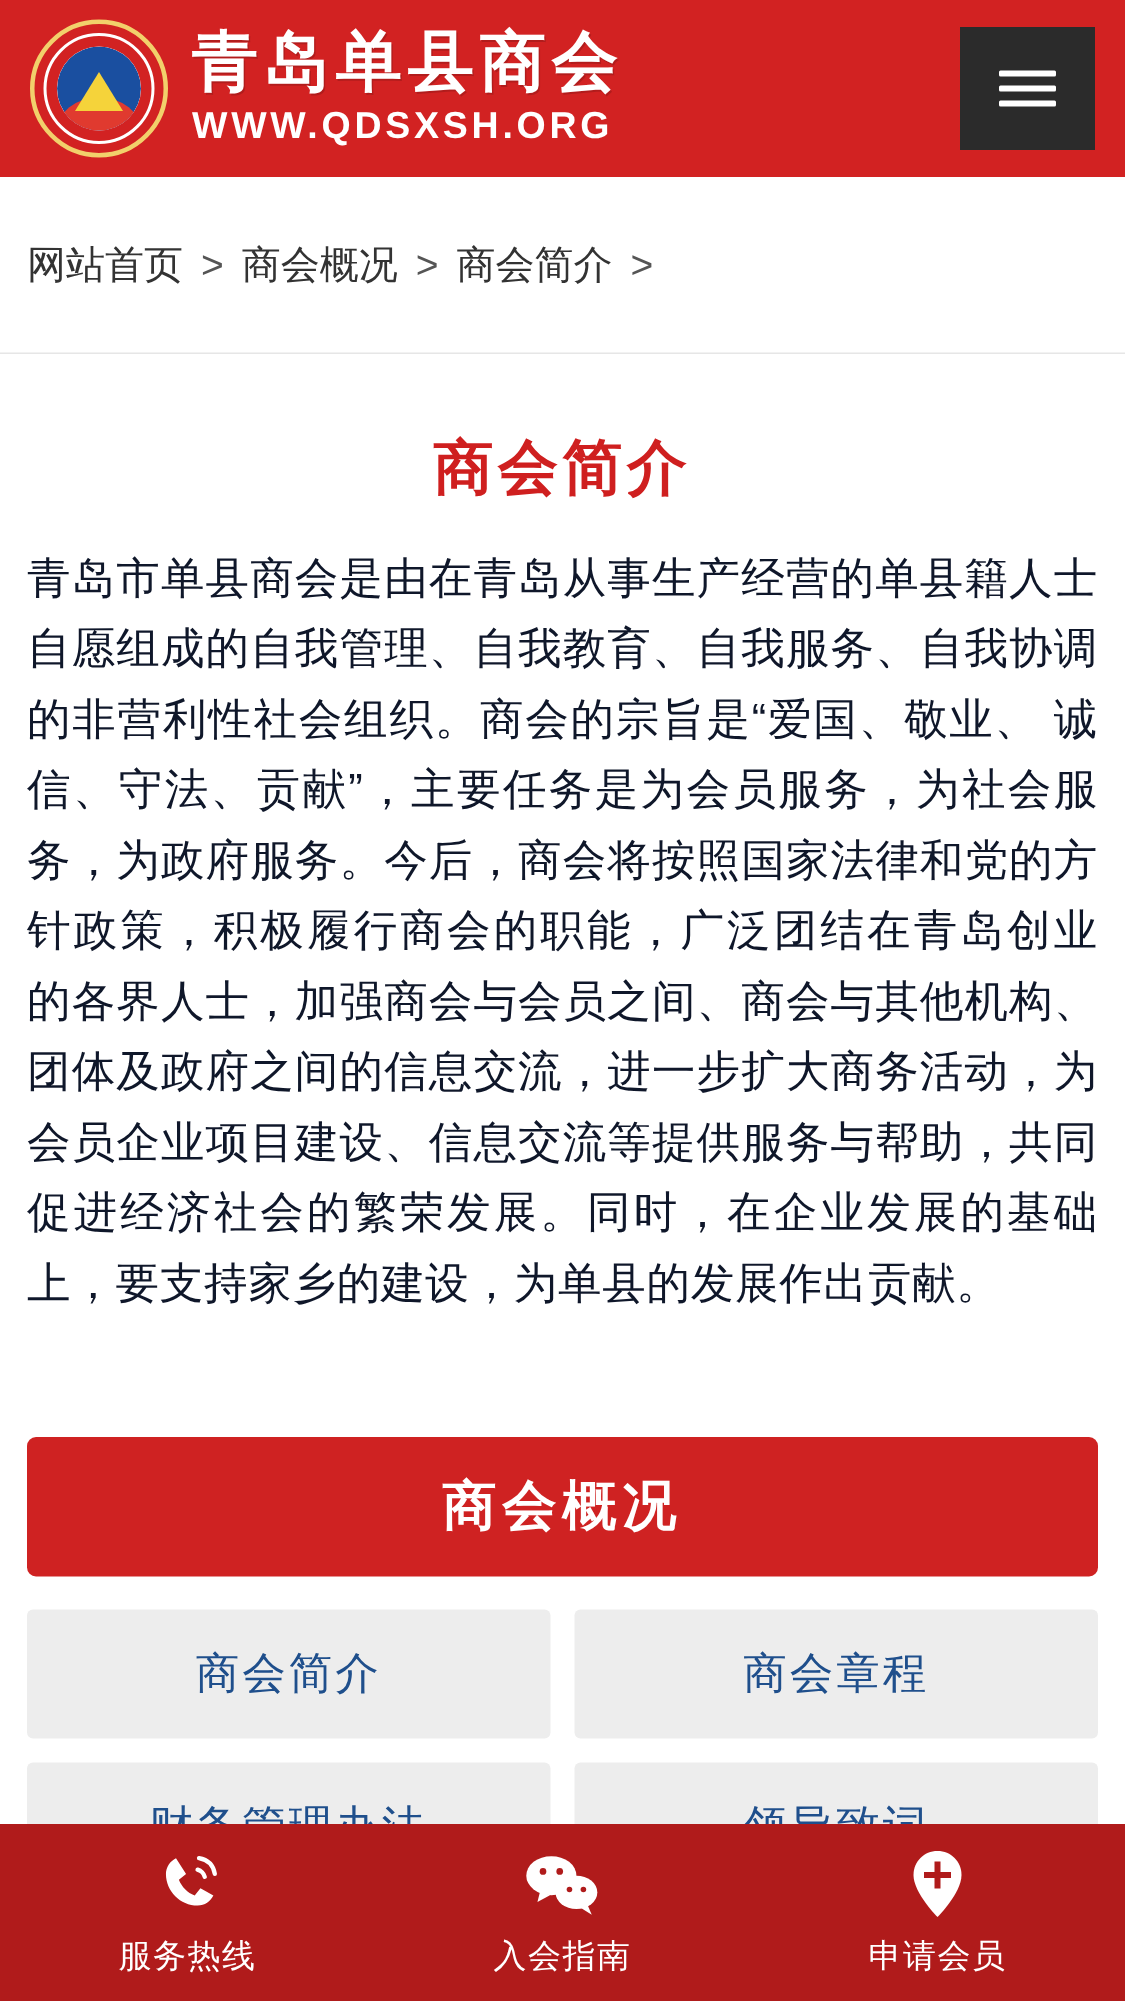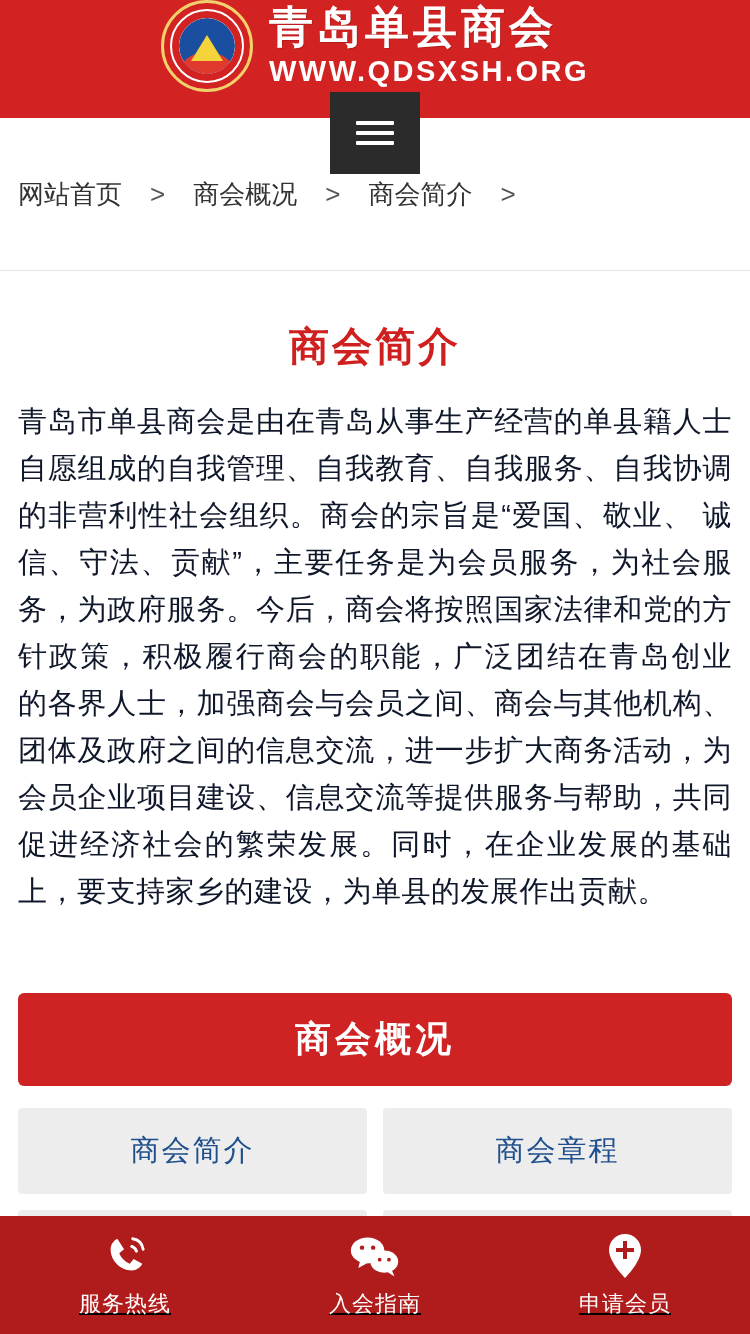--- a/index.html
+++ b/index.html
@@ -18,21 +18,20 @@
   
   .header {
     position: relative;
     height: 118px;
     background: #d22222;
     display: flex;
     align-items: center;
     justify-content: space-between;
     padding: 0 20px;
     box-sizing: border-box;
-    flex-direction: column;
   }
   .brand {
     display: flex;
     align-items: center;
   }
   .logo {
     width: 92px;
     height: 92px;
     border-radius: 50%;
     background: #d22222;
@@ -95,21 +94,21 @@
     color: #ffffff;
   }
   .brand-cn {
     font-size: 44px;
     font-weight: bold;
     letter-spacing: 4px;
     line-height: 1.05;
     text-shadow: 1px 1px 0 rgba(0,0,0,0.15);
   }
   .brand-en {
-    font-size: 29px;
+    font-size: 25px;
     font-weight: bold;
     letter-spacing: 2.5px;
     margin-top: 4px;
   }
   .menu-button {
     width: 90px;
     height: 82px;
     background: #2b2b2b;
     color: #ffffff;
     display: flex;
@@ -124,29 +123,28 @@
   .menu-button .bars span {
     display: block;
     height: 4px;
     background: #ffffff;
     margin: 6px 0;
     border-radius: 1px;
   }
 
   
   .breadcrumb {
-    height: 153px;
+    height: 118px;
     display: flex;
     align-items: center;
     padding: 0 18px;
     box-sizing: border-box;
     border-bottom: 1px solid #e6e6e6;
     font-size: 26px;
     color: #333333;
-    gap: 16px;
   }
   .breadcrumb a {
     color: #333333;
     text-decoration: none;
   }
   .breadcrumb .sep {
     margin: 0 12px;
     color: #555555;
   }
 
@@ -205,21 +203,20 @@
   
   .bottom-bar {
     position: absolute;
     left: 0;
     bottom: 0;
     width: 750px;
     height: 118px;
     background: #b01b1b;
     display: flex;
     align-items: center;
-    text-decoration: underline;
   }
   .bottom-item {
     flex: 1 1 0;
     display: flex;
     flex-direction: column;
     align-items: center;
     justify-content: center;
     color: #ffffff;
     cursor: pointer;
   }

